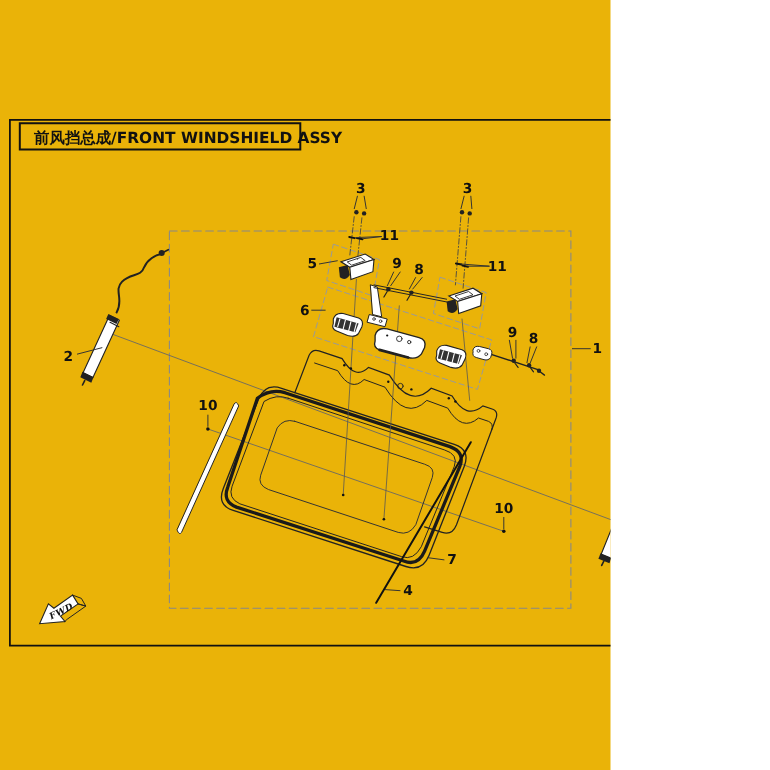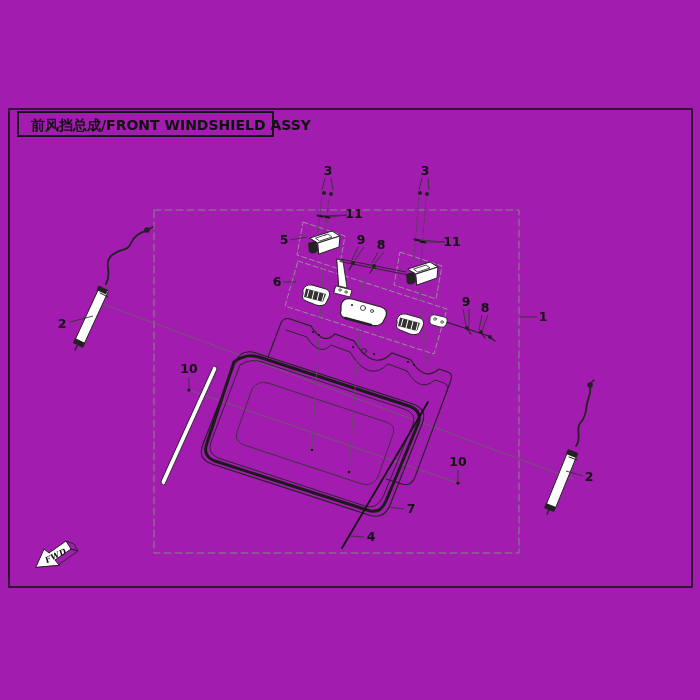--- a/index.html
+++ b/index.html
@@ -1,16 +1,16 @@
 <!DOCTYPE html>
 <html><head>
 <meta charset="utf-8">
 <style>
   html,body{margin:0;padding:0;background:#fff;}
-  .stage{position:relative;width:700px;height:700px;background:#a21caf;overflow:hidden;}
+  .stage{position:relative;width:555px;height:700px;background:#eab308;overflow:hidden;}
   svg{display:block;}
   .part-label{font:bold 12.5px "DejaVu Sans","Liberation Sans",sans-serif;fill:#111;text-anchor:middle;}
   .title-text{font:bold 14px "DejaVu Sans","Liberation Sans",sans-serif;fill:#111;}
   .fwd{font:italic bold 8px "DejaVu Serif","Liberation Serif",serif;fill:#111;text-anchor:middle;letter-spacing:.5px;}
 </style>
 </head>
 <body>
 
 <div class="stage">
   <svg id="art" width="700" height="700" viewBox="0 0 700 700" xmlns="http://www.w3.org/2000/svg">

